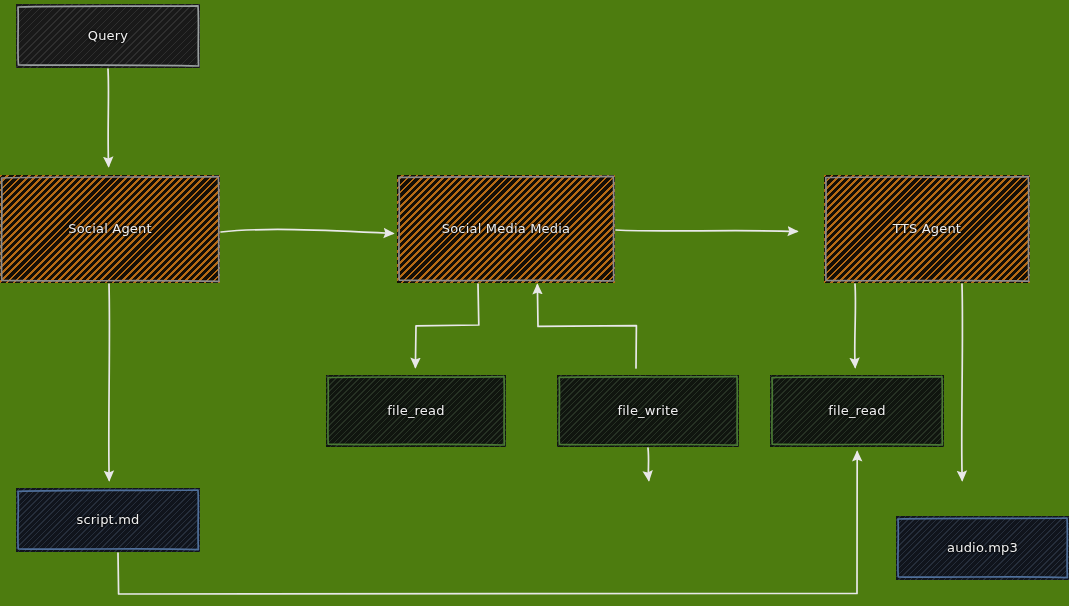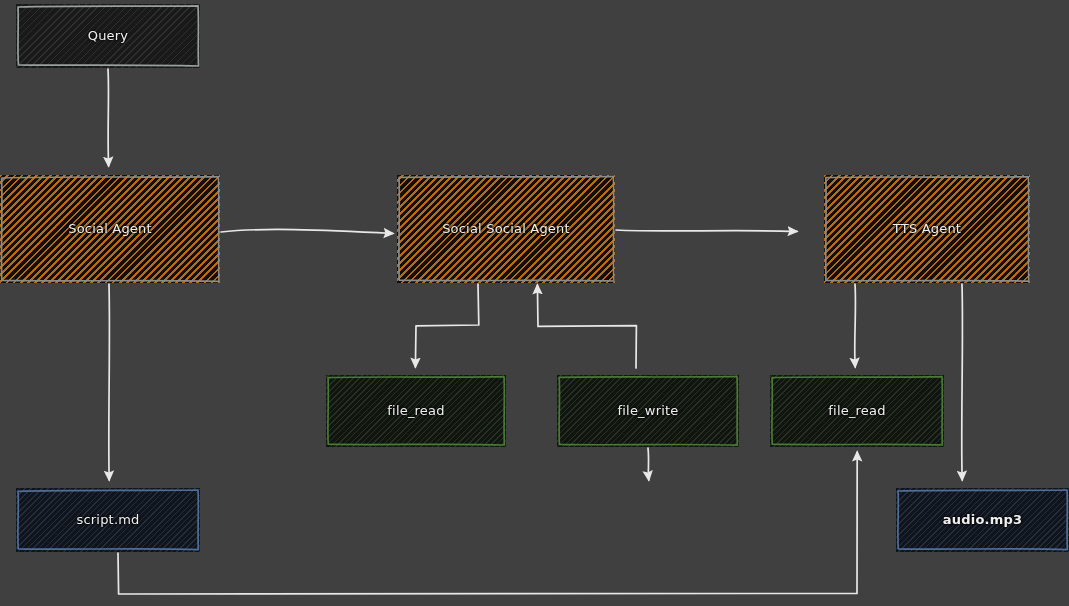--- a/index.html
+++ b/index.html
@@ -11,21 +11,21 @@
   body {
     width: 1069px;
     height: 606px;
     overflow: hidden;
     font-family: "DejaVu Sans", sans-serif;
   }
   #canvas {
     position: relative;
     width: 1069px;
     height: 606px;
-    background: #404040;
+    background: #4d7c0f;
   }
   #edge-layer {
     position: absolute;
     left: 0; top: 0;
     width: 1069px;
     height: 606px;
     pointer-events: none;
   }
   .node {
     position: absolute;
@@ -157,21 +157,21 @@
   </div>
 
   <div class="node n-agent" style="left:397px; top:175px; width:218px; height:108px;">
     <div class="fill"></div>
     <div class="frame">
       <svg class="frame-svg" viewBox="0 0 218 108" preserveAspectRatio="none">
         <path d="M 2 2.4 C 60 1.2, 158 2.6, 216.4 1.4 C 217.4 36, 215.8 76, 216.8 106
                  C 158 104.4, 60 106.4, 2.2 105.2 C 1.2 72, 3 36, 2 2.4 Z" fill="none" stroke="#8c8c8c" stroke-width="1.7" stroke-linejoin="round" vector-effect="non-scaling-stroke"></path>
       </svg>
     </div>
-    <span class="lbl">Social Social Agent</span>
+    <span class="lbl">Social Media Media</span>
   </div>
 
   <div class="node n-agent" style="left:824px; top:175px; width:206px; height:108px;">
     <div class="fill"></div>
     <div class="frame">
       <svg class="frame-svg" viewBox="0 0 206 108" preserveAspectRatio="none">
         <path d="M 1.8 2.6 C 56 1.2, 150 2.8, 204.4 1.6 C 205.4 36, 203.8 76, 204.8 106.2
                  C 150 104.6, 56 106.6, 2 105.4 C 1 72, 2.8 36, 1.8 2.6 Z" fill="none" stroke="#8c8c8c" stroke-width="1.7" stroke-linejoin="round" vector-effect="non-scaling-stroke"></path>
       </svg>
     </div>
@@ -216,21 +216,21 @@
     <div class="frame">
       <svg class="frame-svg" viewBox="0 0 184 64" preserveAspectRatio="none">
         <path d="M 2 3.4 C 50 1.6, 130 3, 182 2 C 183 20, 181.4 44, 182.4 61.6
                  C 130 59.8, 50 62, 2.2 60.8 C 1.2 42, 3 20, 2 3.4 Z" fill="none" stroke="#4f6f9a" stroke-width="1.7" stroke-linejoin="round" vector-effect="non-scaling-stroke"></path>
       </svg>
     </div>
     <span class="lbl">script.md</span>
   </div>
 
 
-  <div class="node n-file" style="left:896px; top:488px; width:173px; height:64px;font-weight:bold;">
+  <div class="node n-file" style="left:896px; top:516px; width:173px; height:64px;">
     <div class="fill"></div>
     <div class="frame">
       <svg class="frame-svg" viewBox="0 0 173 64" preserveAspectRatio="none">
         <path d="M 2 3 C 46 1.6, 124 3, 171 2 C 172 20, 170.4 44, 171.4 61.6
                  C 124 59.8, 46 62, 2.2 60.8 C 1.2 42, 3 20, 2 3 Z" fill="none" stroke="#4f6f9a" stroke-width="1.7" stroke-linejoin="round" vector-effect="non-scaling-stroke"></path>
       </svg>
     </div>
     <span class="lbl">audio.mp3</span>
   </div>
 

